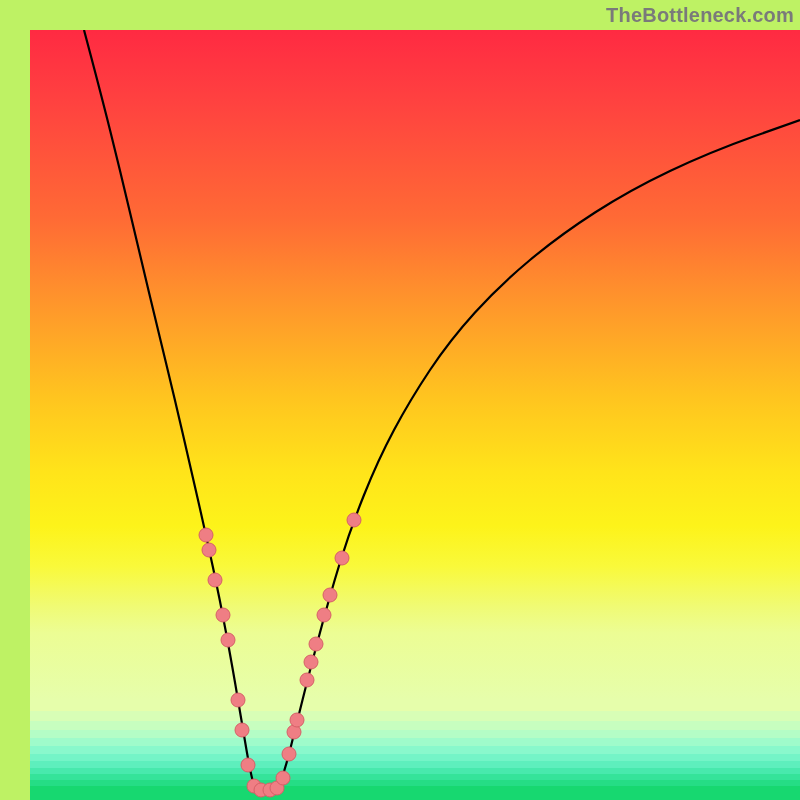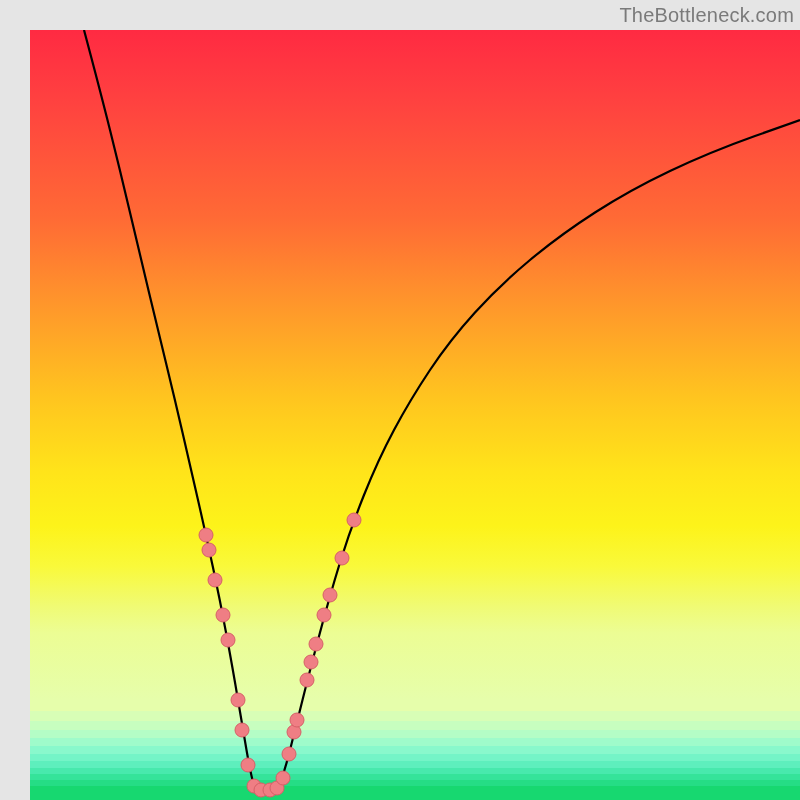--- a/index.html
+++ b/index.html
@@ -8,21 +8,22 @@
     width: 800px;
     height: 800px;
     overflow: hidden;
     background: #000;
     font-family: Arial, Helvetica, sans-serif;
   }
   .frame {
     position: relative;
     width: 800px;
     height: 800px;
-    background: #e5e5e5;
+    background: #bef264;
+    font-weight: bold;
   }
   .plot-area {
     position: absolute;
     left: 30px;
     top: 30px;
     width: 770px;
     height: 770px;
     overflow: hidden;
   }
   .gradient-bg {

